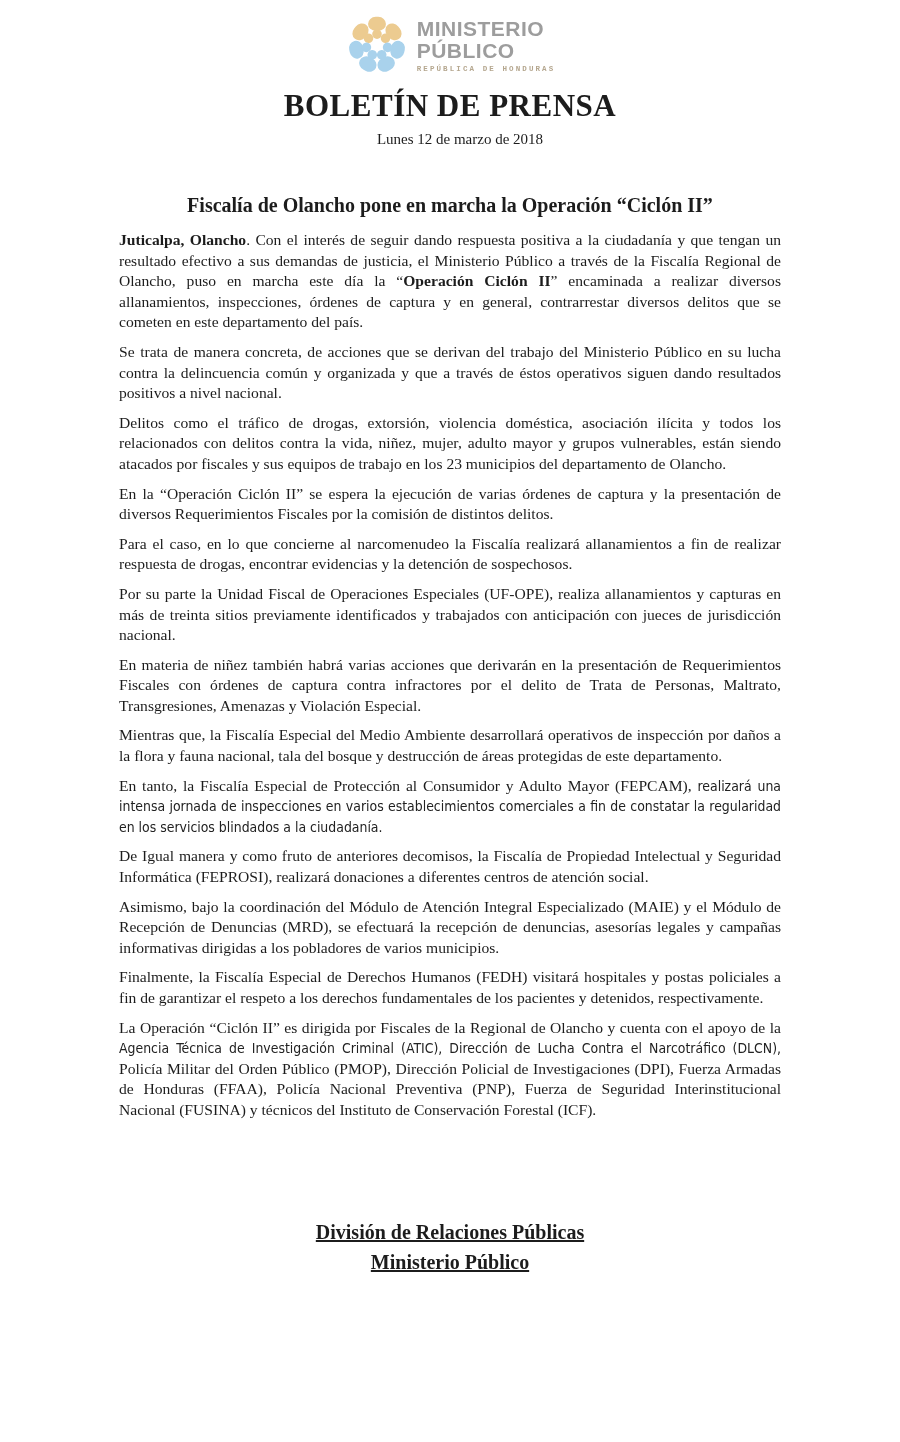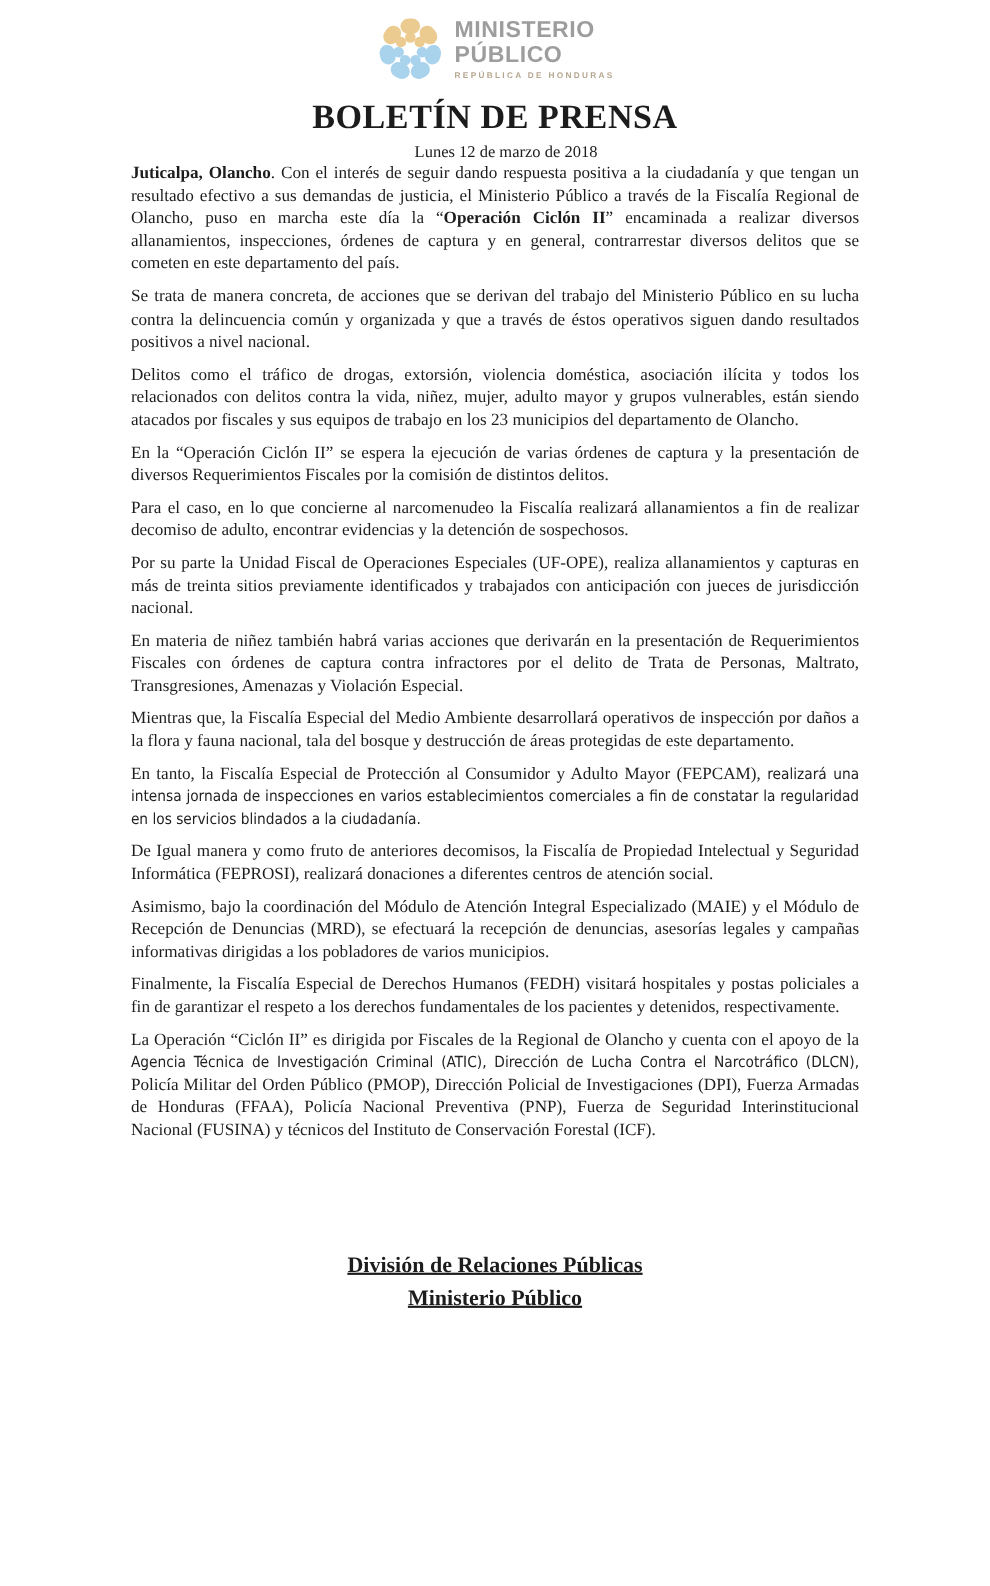--- a/index.html
+++ b/index.html
@@ -26,21 +26,21 @@
   .logo-text{display:flex;flex-direction:column;justify-content:center;}
   .logo-wordmark{
     font-family:"Liberation Sans", sans-serif;
     font-weight:bold;
     font-size:21px;
     line-height:22px;
     color:var(--logo-gray,#9d9d9d);
     letter-spacing:0.5px;
   }
   .logo-tagline{
-    font-family:Liberation Sans, sans-serif;
+    font-family:Liberation Mono, monospace;
     font-size:7.5px;
     letter-spacing:2.1px;
     color:var(--logo-tagline,#b5a78f);
     margin-top:3px;
     font-weight:bold;
   }
   
   .title{
     text-align:center;
     font-weight:bold;
@@ -131,26 +131,27 @@
       <div class="logo-wordmark">MINISTERIO</div>
       <div class="logo-wordmark">PÚBLICO</div>
       <div class="logo-tagline">REPÚBLICA DE HONDURAS</div>
     </div>
   </div>
 
   <div class="title">BOLETÍN DE PRENSA</div>
   <div class="date">Lunes 12 de marzo de 2018</div>
 
   <div class="content">
+    <div class="headline">Fiscalía de Olancho pone en marcha la Operación “Ciclón II”</div>
     <div>
         <p class="para"><span class="b">Juticalpa, Olancho</span><span>. Con el interés de seguir dando respuesta positiva a la ciudadanía y que tengan un resultado efectivo a sus demandas de justicia, el Ministerio Público a través de la Fiscalía Regional de Olancho, puso en marcha este día la “</span><span class="b">Operación Ciclón II</span><span>” encaminada a realizar diversos allanamientos, inspecciones, órdenes de captura y en general, contrarrestar diversos delitos que se cometen en este departamento del país.</span></p>
         <p class="para"><span>Se trata de manera concreta, de acciones que se derivan del trabajo del Ministerio Público en su lucha contra la delincuencia común y organizada y que a través de éstos operativos siguen dando resultados positivos a nivel nacional.</span></p>
         <p class="para"><span>Delitos como el tráfico de drogas, extorsión, violencia doméstica, asociación ilícita y todos los relacionados con delitos contra la vida, niñez, mujer, adulto mayor y grupos vulnerables, están siendo atacados por fiscales y sus equipos de trabajo en los 23 municipios del departamento de Olancho.</span></p>
         <p class="para"><span>En la “Operación Ciclón II” se espera la ejecución de varias órdenes de captura y la presentación de diversos Requerimientos Fiscales por la comisión de distintos delitos.</span></p>
-        <p class="para"><span>Para el caso, en lo que concierne al narcomenudeo la Fiscalía realizará allanamientos a fin de realizar decomiso de adulto, encontrar evidencias y la detención de sospechosos.</span></p>
+        <p class="para"><span>Para el caso, en lo que concierne al narcomenudeo la Fiscalía realizará allanamientos a fin de realizar respuesta de drogas, encontrar evidencias y la detención de sospechosos.</span></p>
         <p class="para"><span>Por su parte la Unidad Fiscal de Operaciones Especiales (UF-OPE), realiza allanamientos y capturas en más de treinta sitios previamente identificados y trabajados con anticipación con jueces de jurisdicción nacional.</span></p>
         <p class="para"><span>En materia de niñez también habrá varias acciones que derivarán en la presentación de Requerimientos Fiscales con órdenes de captura contra infractores por el delito de Trata de Personas, Maltrato, Transgresiones, Amenazas y Violación Especial.</span></p>
         <p class="para"><span>Mientras que, la Fiscalía Especial del Medio Ambiente desarrollará operativos de inspección por daños a la flora y fauna nacional, tala del bosque y destrucción de áreas protegidas de este departamento.</span></p>
         <p class="para"><span>En tanto, la Fiscalía Especial de Protección al Consumidor y Adulto Mayor (FEPCAM), </span><span class="sans">realizará una intensa jornada de inspecciones en varios establecimientos comerciales a fin de constatar la regularidad en los servicios blindados a la ciudadanía.</span></p>
         <p class="para"><span>De Igual manera y como fruto de anteriores decomisos, la Fiscalía de Propiedad Intelectual y Seguridad Informática (FEPROSI), realizará donaciones a diferentes centros de atención social.</span></p>
         <p class="para"><span>Asimismo, bajo la coordinación del Módulo de Atención Integral Especializado (MAIE) y el Módulo de Recepción de Denuncias (MRD), se efectuará la recepción de denuncias, asesorías legales y campañas informativas dirigidas a los pobladores de varios municipios.</span></p>
         <p class="para"><span>Finalmente, la Fiscalía Especial de Derechos Humanos (FEDH) visitará hospitales y postas policiales a fin de garantizar el respeto a los derechos fundamentales de los pacientes y detenidos, respectivamente.</span></p>
         <p class="para"><span>La Operación “Ciclón II” es dirigida por Fiscales de la Regional de Olancho y cuenta con el apoyo de la </span><span class="sans">Agencia Técnica de Investigación Criminal (ATIC), Dirección de Lucha Contra el Narcotráfico (DLCN), </span><span>Policía Militar del Orden Público (PMOP), Dirección Policial de Investigaciones (DPI), Fuerza Armadas de Honduras (FFAA), Policía Nacional Preventiva (PNP), Fuerza de Seguridad Interinstitucional Nacional (FUSINA) y técnicos del Instituto de Conservación Forestal (ICF).</span></p>
       </div>
   </div>

